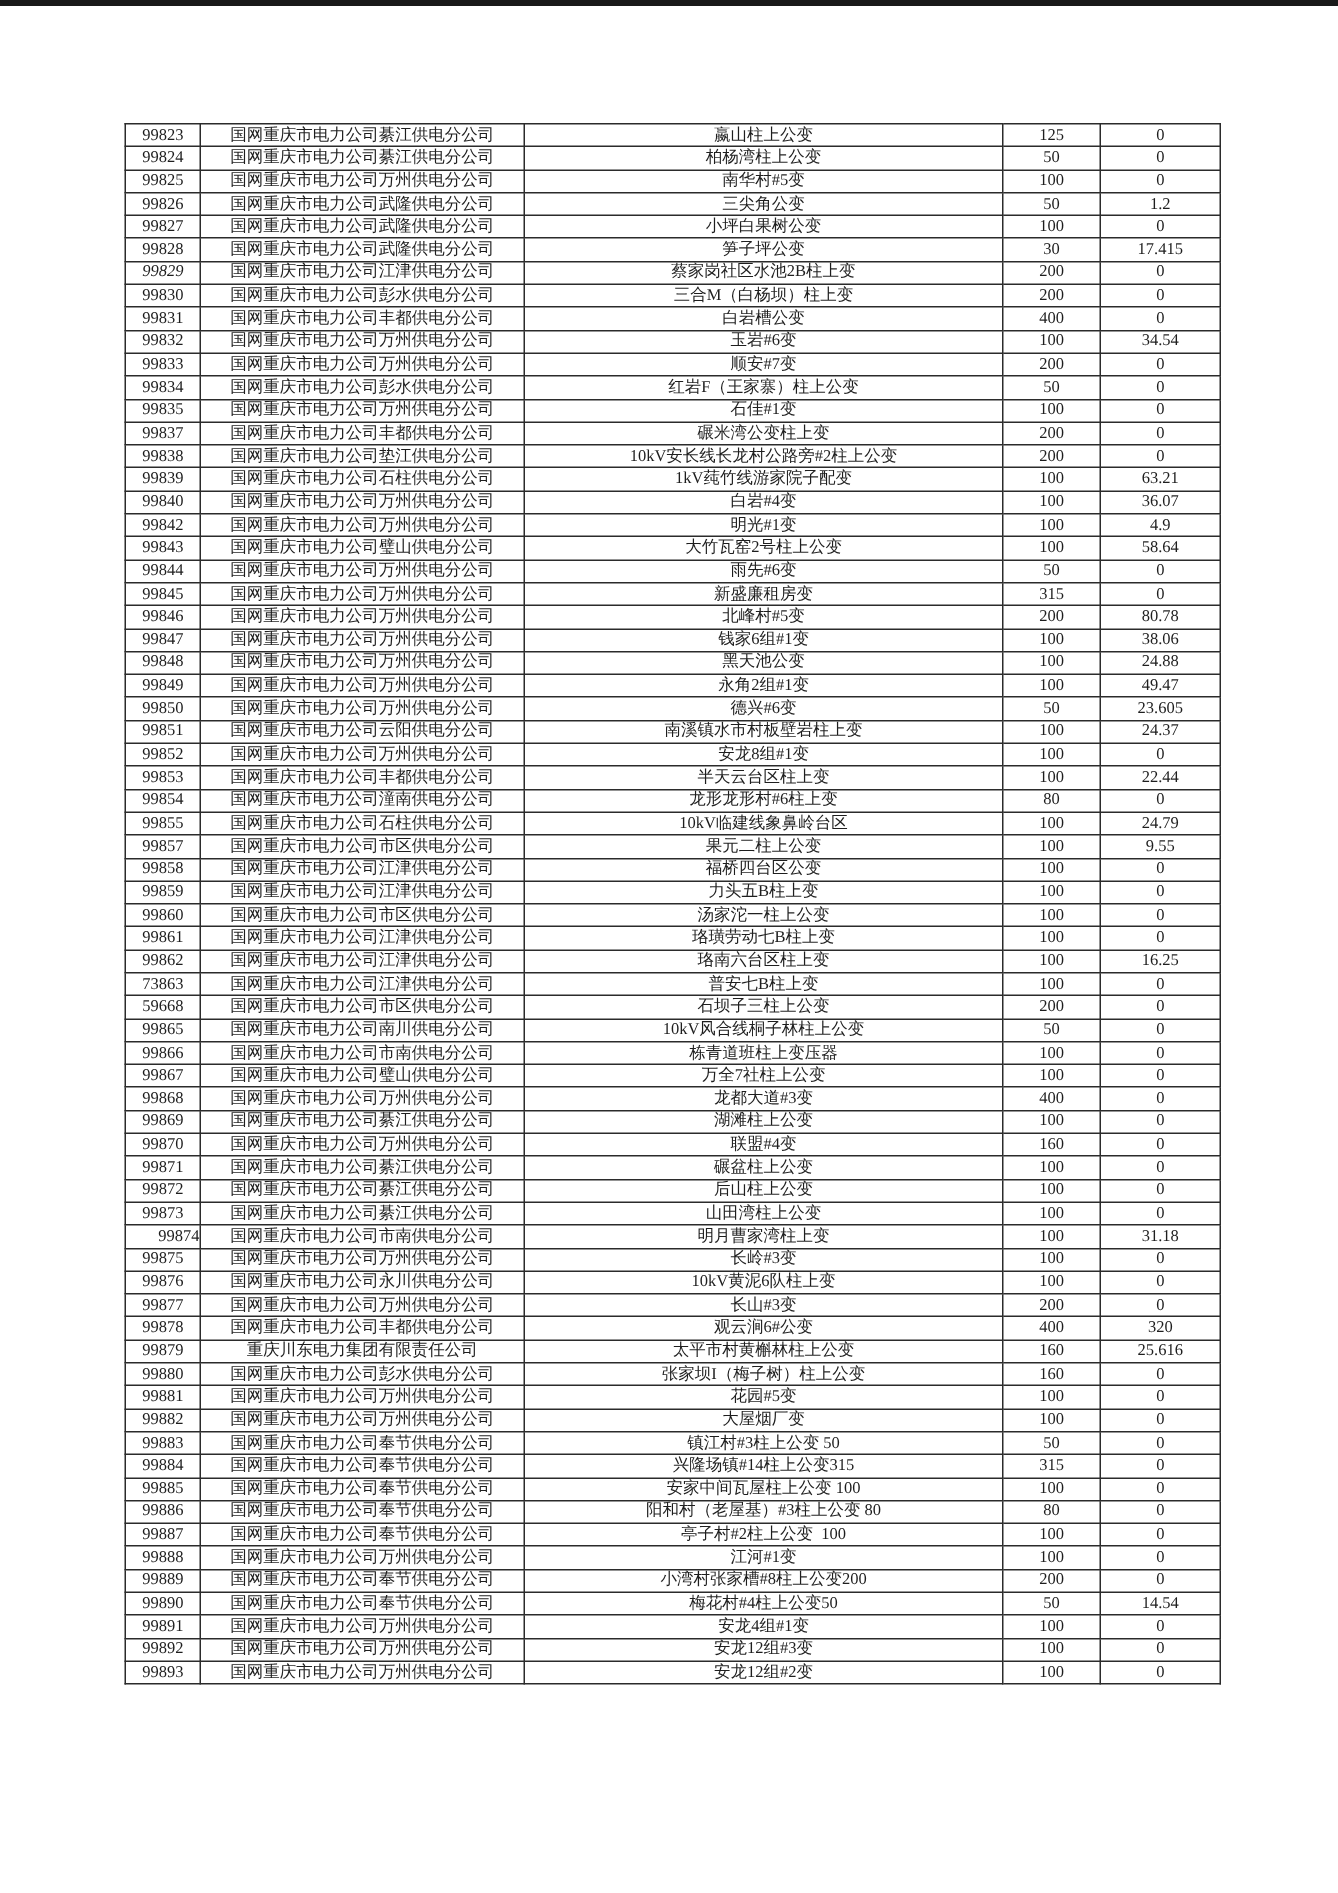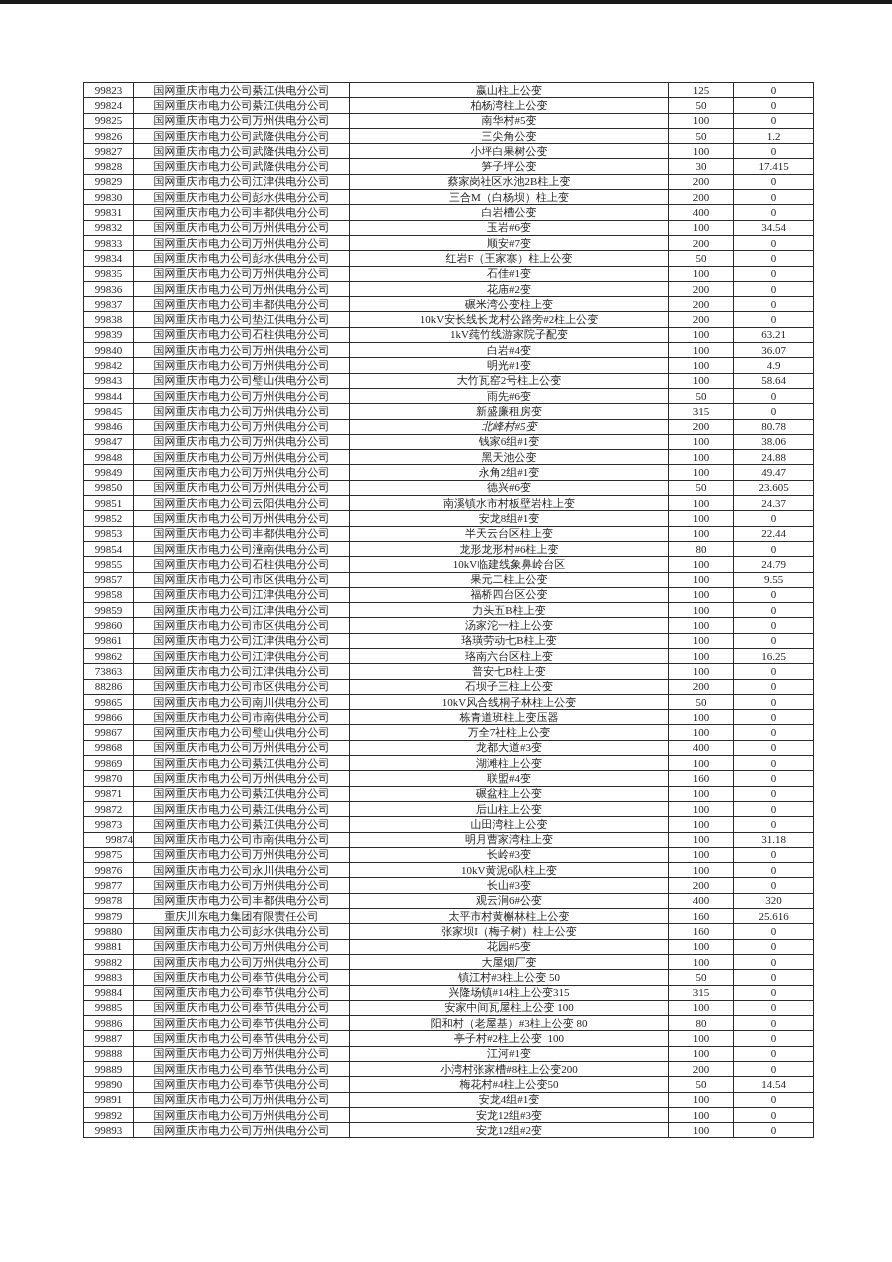--- a/index.html
+++ b/index.html
@@ -95,21 +95,21 @@
           <td style="border-color: rgb(43, 43, 43); color: rgb(30, 30, 30);">0</td>
         </tr>
         <tr>
           <td style="border-color: rgb(43, 43, 43); color: rgb(30, 30, 30);">99828</td>
           <td style="border-color: rgb(43, 43, 43); color: rgb(30, 30, 30);">国网重庆市电力公司武隆供电分公司</td>
           <td style="border-color: rgb(43, 43, 43); color: rgb(30, 30, 30);">笋子坪公变</td>
           <td style="border-color: rgb(43, 43, 43); color: rgb(30, 30, 30);">30</td>
           <td style="border-color: rgb(43, 43, 43); color: rgb(30, 30, 30);">17.415</td>
         </tr>
         <tr>
-          <td style="border-color: rgb(43, 43, 43); color: rgb(30, 30, 30);">99829</td>
+          <td style="border-color: rgb(43, 43, 43); color: rgb(30, 30, 30); font-style: italic;">99829</td>
           <td style="border-color: rgb(43, 43, 43); color: rgb(30, 30, 30);">国网重庆市电力公司江津供电分公司</td>
           <td style="border-color: rgb(43, 43, 43); color: rgb(30, 30, 30);">蔡家岗社区水池2B柱上变</td>
           <td style="border-color: rgb(43, 43, 43); color: rgb(30, 30, 30);">200</td>
           <td style="border-color: rgb(43, 43, 43); color: rgb(30, 30, 30);">0</td>
         </tr>
         <tr>
           <td style="border-color: rgb(43, 43, 43); color: rgb(30, 30, 30);">99830</td>
           <td style="border-color: rgb(43, 43, 43); color: rgb(30, 30, 30);">国网重庆市电力公司彭水供电分公司</td>
           <td style="border-color: rgb(43, 43, 43); color: rgb(30, 30, 30);">三合M（白杨坝）柱上变</td>
           <td style="border-color: rgb(43, 43, 43); color: rgb(30, 30, 30);">200</td>
@@ -144,27 +144,20 @@
           <td style="border-color: rgb(43, 43, 43); color: rgb(30, 30, 30);">0</td>
         </tr>
         <tr>
           <td style="border-color: rgb(43, 43, 43); color: rgb(30, 30, 30);">99835</td>
           <td style="border-color: rgb(43, 43, 43); color: rgb(30, 30, 30);">国网重庆市电力公司万州供电分公司</td>
           <td style="border-color: rgb(43, 43, 43); color: rgb(30, 30, 30);">石佳#1变</td>
           <td style="border-color: rgb(43, 43, 43); color: rgb(30, 30, 30);">100</td>
           <td style="border-color: rgb(43, 43, 43); color: rgb(30, 30, 30);">0</td>
         </tr>
         <tr>
-          <td style="border-color: rgb(43, 43, 43); color: rgb(30, 30, 30);">99836</td>
-          <td style="border-color: rgb(43, 43, 43); color: rgb(30, 30, 30);">国网重庆市电力公司万州供电分公司</td>
-          <td style="border-color: rgb(43, 43, 43); color: rgb(30, 30, 30);">花庙#2变</td>
-          <td style="border-color: rgb(43, 43, 43); color: rgb(30, 30, 30);">200</td>
-          <td style="border-color: rgb(43, 43, 43); color: rgb(30, 30, 30);">0</td>
-        </tr>
-        <tr>
           <td style="border-color: rgb(43, 43, 43); color: rgb(30, 30, 30);">99837</td>
           <td style="border-color: rgb(43, 43, 43); color: rgb(30, 30, 30);">国网重庆市电力公司丰都供电分公司</td>
           <td style="border-color: rgb(43, 43, 43); color: rgb(30, 30, 30);">碾米湾公变柱上变</td>
           <td style="border-color: rgb(43, 43, 43); color: rgb(30, 30, 30);">200</td>
           <td style="border-color: rgb(43, 43, 43); color: rgb(30, 30, 30);">0</td>
         </tr>
         <tr>
           <td style="border-color: rgb(43, 43, 43); color: rgb(30, 30, 30);">99838</td>
           <td style="border-color: rgb(43, 43, 43); color: rgb(30, 30, 30);">国网重庆市电力公司垫江供电分公司</td>
           <td style="border-color: rgb(43, 43, 43); color: rgb(30, 30, 30);">10kV安长线长龙村公路旁#2柱上公变</td>
@@ -209,21 +202,21 @@
         <tr>
           <td style="border-color: rgb(43, 43, 43); color: rgb(30, 30, 30);">99845</td>
           <td style="border-color: rgb(43, 43, 43); color: rgb(30, 30, 30);">国网重庆市电力公司万州供电分公司</td>
           <td style="border-color: rgb(43, 43, 43); color: rgb(30, 30, 30);">新盛廉租房变</td>
           <td style="border-color: rgb(43, 43, 43); color: rgb(30, 30, 30);">315</td>
           <td style="border-color: rgb(43, 43, 43); color: rgb(30, 30, 30);">0</td>
         </tr>
         <tr>
           <td style="border-color: rgb(43, 43, 43); color: rgb(30, 30, 30);">99846</td>
           <td style="border-color: rgb(43, 43, 43); color: rgb(30, 30, 30);">国网重庆市电力公司万州供电分公司</td>
-          <td style="border-color: rgb(43, 43, 43); color: rgb(30, 30, 30); font-style: italic;">北峰村#5变</td>
+          <td style="border-color: rgb(43, 43, 43); color: rgb(30, 30, 30);">北峰村#5变</td>
           <td style="border-color: rgb(43, 43, 43); color: rgb(30, 30, 30);">200</td>
           <td style="border-color: rgb(43, 43, 43); color: rgb(30, 30, 30);">80.78</td>
         </tr>
         <tr>
           <td style="border-color: rgb(43, 43, 43); color: rgb(30, 30, 30);">99847</td>
           <td style="border-color: rgb(43, 43, 43); color: rgb(30, 30, 30);">国网重庆市电力公司万州供电分公司</td>
           <td style="border-color: rgb(43, 43, 43); color: rgb(30, 30, 30);">钱家6组#1变</td>
           <td style="border-color: rgb(43, 43, 43); color: rgb(30, 30, 30);">100</td>
           <td style="border-color: rgb(43, 43, 43); color: rgb(30, 30, 30);">38.06</td>
         </tr>
@@ -326,21 +319,21 @@
           <td style="border-color: rgb(43, 43, 43); color: rgb(30, 30, 30);">16.25</td>
         </tr>
         <tr>
           <td style="border-color: rgb(43, 43, 43); color: rgb(30, 30, 30);">73863</td>
           <td style="border-color: rgb(43, 43, 43); color: rgb(30, 30, 30);">国网重庆市电力公司江津供电分公司</td>
           <td style="border-color: rgb(43, 43, 43); color: rgb(30, 30, 30);">普安七B柱上变</td>
           <td style="border-color: rgb(43, 43, 43); color: rgb(30, 30, 30);">100</td>
           <td style="border-color: rgb(43, 43, 43); color: rgb(30, 30, 30);">0</td>
         </tr>
         <tr>
-          <td style="border-color: rgb(43, 43, 43); color: rgb(30, 30, 30);">88286</td>
+          <td style="border-color: rgb(43, 43, 43); color: rgb(30, 30, 30);">59668</td>
           <td style="border-color: rgb(43, 43, 43); color: rgb(30, 30, 30);">国网重庆市电力公司市区供电分公司</td>
           <td style="border-color: rgb(43, 43, 43); color: rgb(30, 30, 30);">石坝子三柱上公变</td>
           <td style="border-color: rgb(43, 43, 43); color: rgb(30, 30, 30);">200</td>
           <td style="border-color: rgb(43, 43, 43); color: rgb(30, 30, 30);">0</td>
         </tr>
         <tr>
           <td style="border-color: rgb(43, 43, 43); color: rgb(30, 30, 30);">99865</td>
           <td style="border-color: rgb(43, 43, 43); color: rgb(30, 30, 30);">国网重庆市电力公司南川供电分公司</td>
           <td style="border-color: rgb(43, 43, 43); color: rgb(30, 30, 30);">10kV风合线桐子林柱上公变</td>
           <td style="border-color: rgb(43, 43, 43); color: rgb(30, 30, 30);">50</td>

